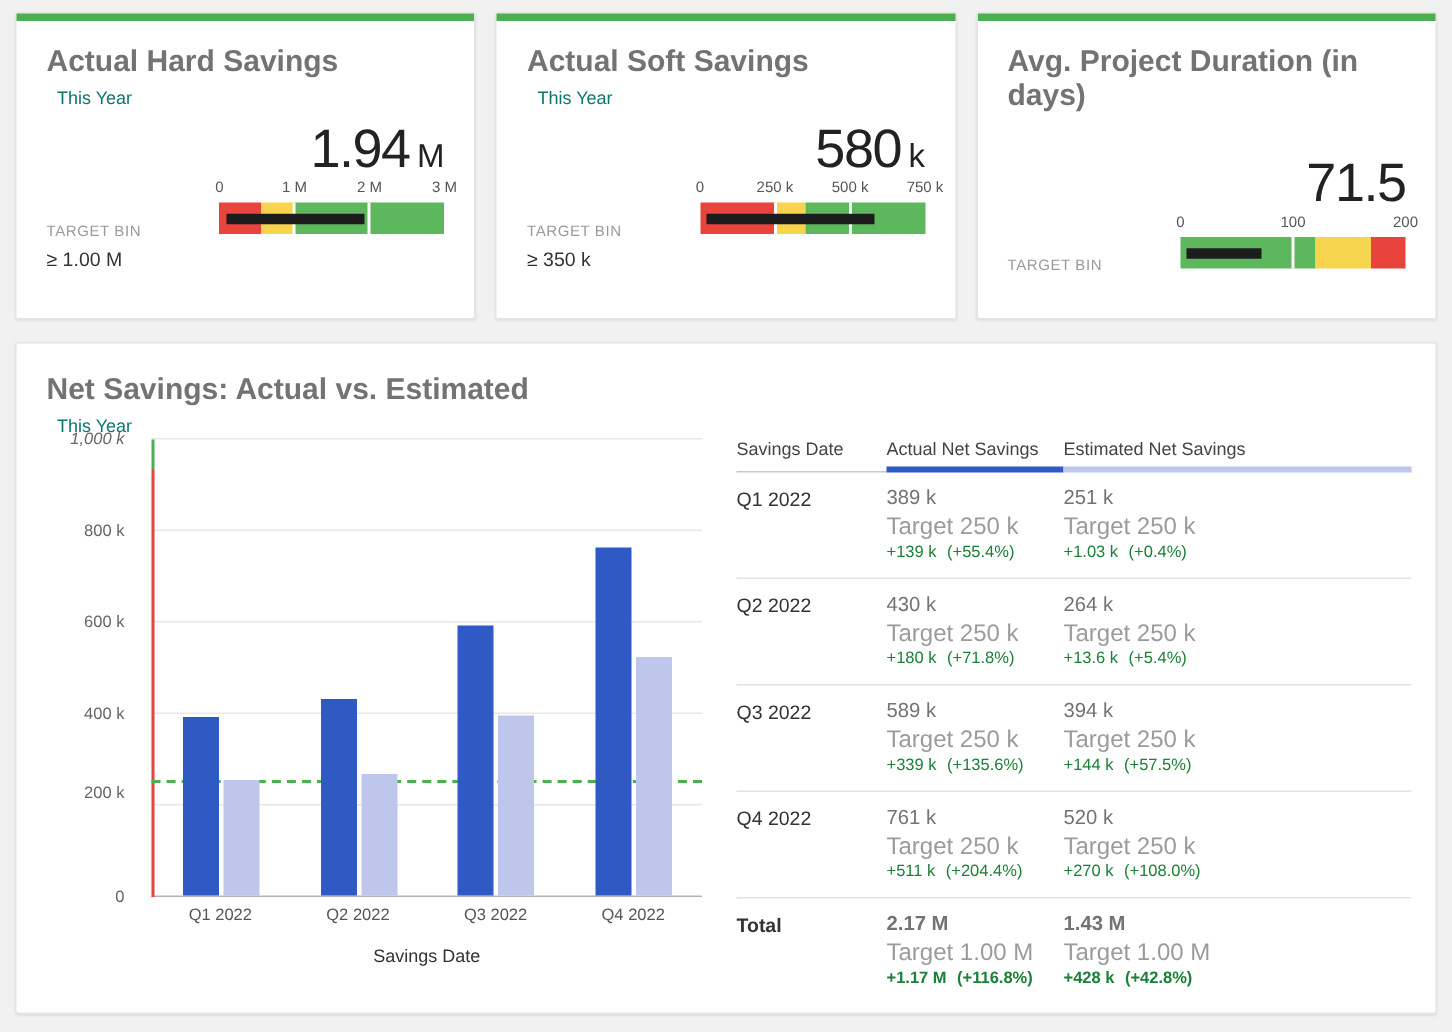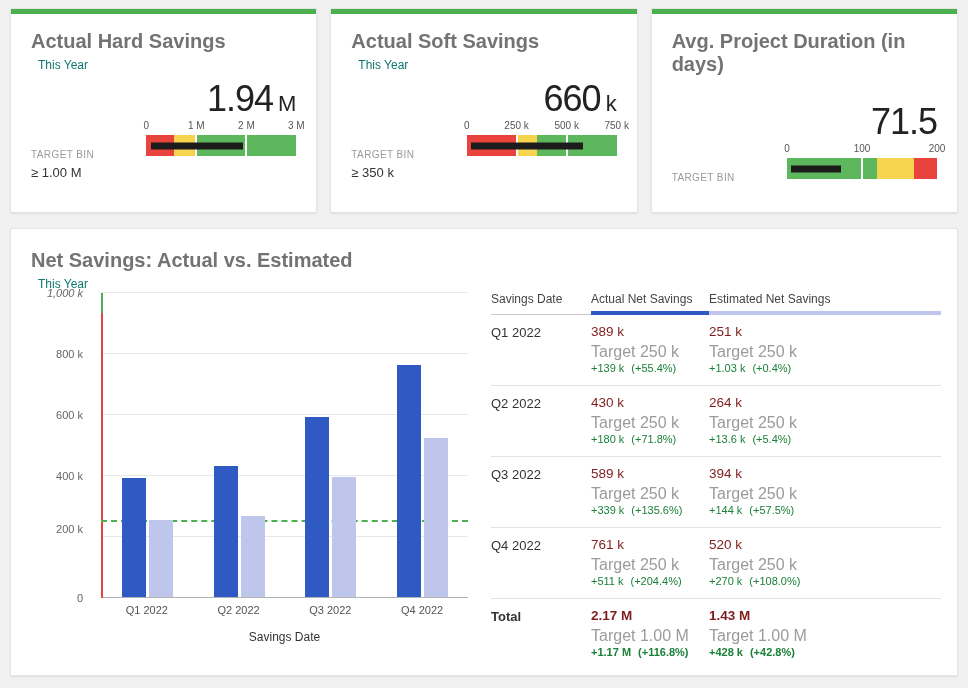--- a/index.html
+++ b/index.html
@@ -58,21 +58,21 @@
   .table { position: absolute; left: 480px; top: 56px; width: 450px; }
   .t-header { display: grid; grid-template-columns: 100px 118px 1fr; }
   .t-hcell { display: flex; flex-direction: column; justify-content: flex-end; height: 30px; font-size: 12px; color: #444; }
   .t-hcell span { margin-bottom: 5px; }
   .legend-bar { height: 4px; }
   .legend-bar.neutral { background: transparent; border-bottom: 1px solid #c9c9c9; }
   .t-row { display: grid; grid-template-columns: 100px 118px 1fr; border-bottom: 1px solid #e2e2e2; padding: 9px 0 10px; }
   .t-row.total { border-bottom: none; }
   .row-label { font-size: 13px; color: #333; padding-top: 1px; }
   .total .row-label { font-weight: 700; }
-  .cell .val { font-size: 13.5px; color: #7f1d1d; line-height: 16px; }
+  .cell .val { font-size: 13.5px; color: #737373; line-height: 16px; }
   .cell .tgt { font-size: 16px; color: #9b9b9b; margin-top: 5px; line-height: 13px; }
   .cell .var { font-size: 11px; color: var(--positive); margin-top: 4px; line-height: 13px; }
   .cell .var .pct { margin-left: 7px; }
   .bold { font-weight: 700; }
 </style>
 </head>
 <body style="--accent: #4caf50; --positive: #1b8038;">
 
 <div class="page">
 
@@ -105,21 +105,21 @@
         </div>
         <div class="target-label">TARGET BIN</div>
         <div class="target-value">≥ 1.00 M</div>
       </div>
       <div class="card kpi-card">
         <div class="accent"></div>
         <div class="card-title">Actual Soft Savings</div>
         <div class="card-subtitle">This Year</div>
         <div class="kpi-body">
           <div class="kpi-value-wrap">
-            <span class="kpi-value-num">660</span>
+            <span class="kpi-value-num">580</span>
             <span class="kpi-unit">k</span>
           </div>
           <div class="bullet">
             <div class="bullet-ticks">
               <span class="bullet-tick" style="left: 0%;">0</span>
               <span class="bullet-tick" style="left: 33.3%;">250 k</span>
               <span class="bullet-tick" style="left: 66.7%;">500 k</span>
               <span class="bullet-tick" style="left: 100%;">750 k</span>
             </div>
             <div class="bullet-bar">

